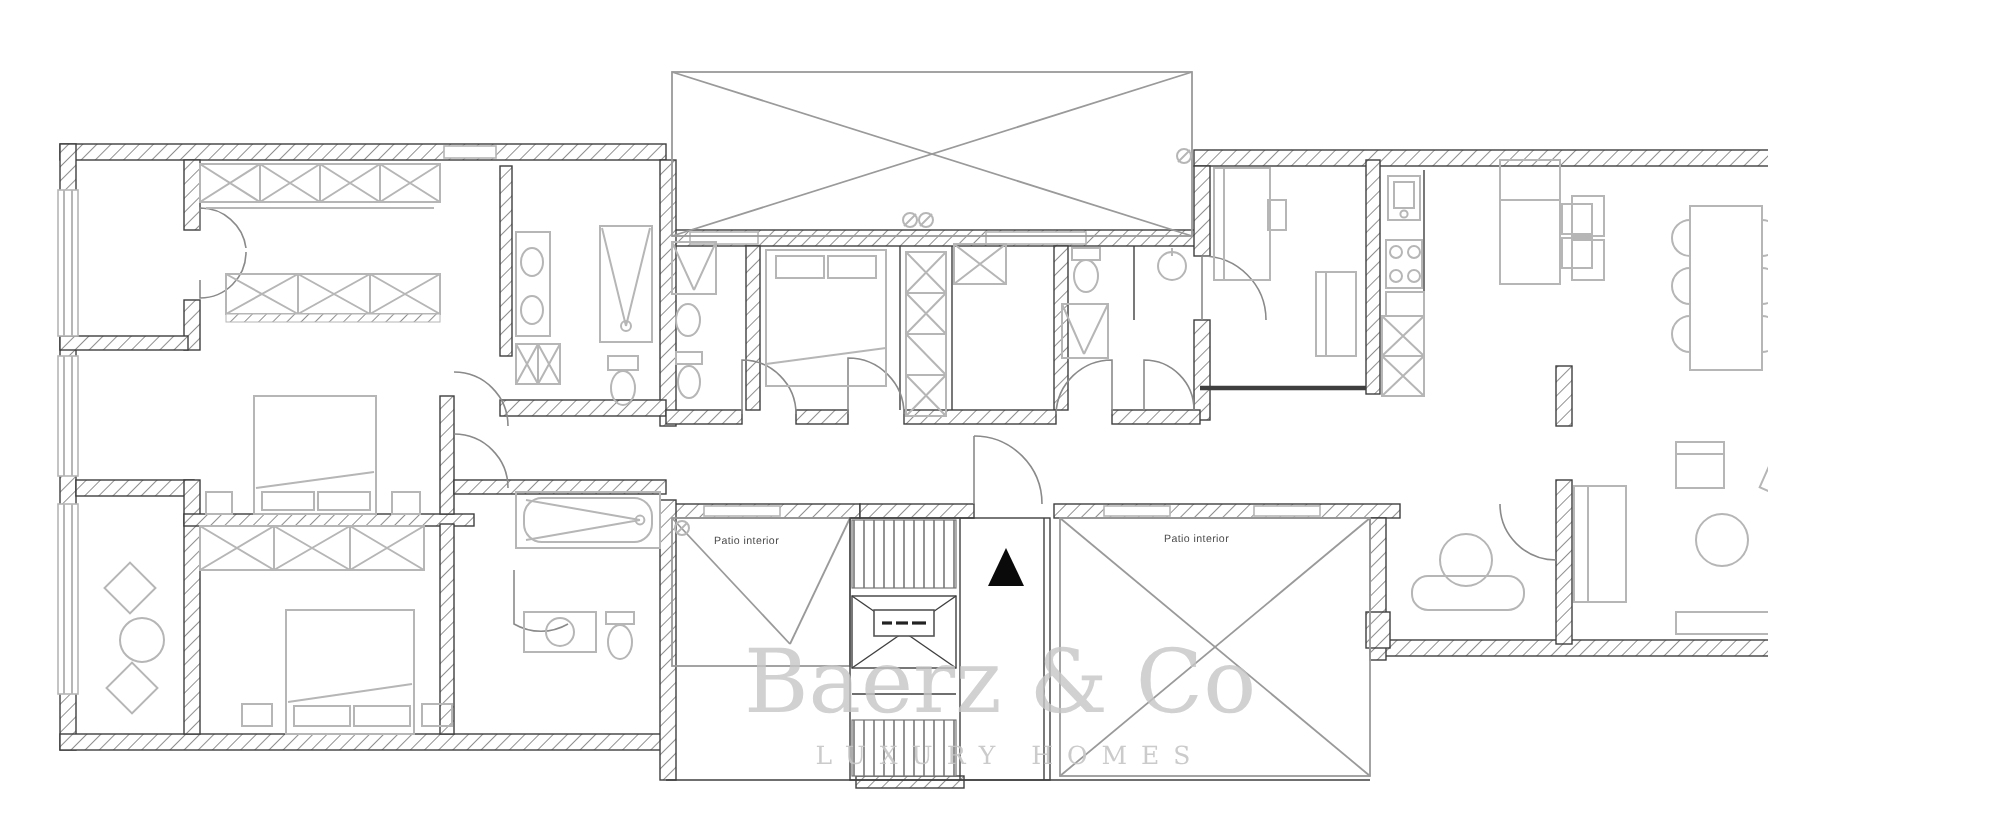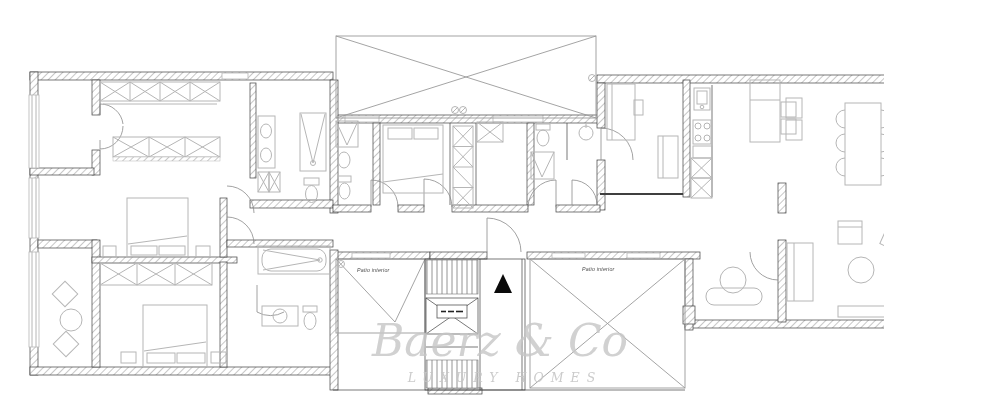--- a/index.html
+++ b/index.html
@@ -1,21 +1,21 @@
 <!DOCTYPE html>
 <html style="--bg: #ffffff; --wall: #3f3f3f; --hatch: #8f8f8f; --furn: #b6b6b6; --patio: #9a9a9a; --text: #4a4a4a; --wm: #c6c6c6; --marker: #0a0a0a;"><head>
 <meta charset="utf-8">
 <style>
   :root{
     --bg:#ffffff; --wall:#3f3f3f; --hatch:#8f8f8f; --furn:#b6b6b6;
     --patio:#9a9a9a; --text:#4a4a4a; --wm:#c6c6c6; --marker:#0a0a0a;
   }
   html,body{margin:0;padding:0;background:#fff;}
   .stage{position:relative;width:884px;height:407px;background:var(--bg);overflow:hidden;
-         font-family:"Liberation Sans",sans-serif;font-style:italic;}
+         font-family:"Liberation Sans",sans-serif;}
   svg{display:block}
   .wallseg{fill:url(#hatch);stroke:var(--wall);stroke-width:.7;}
   .thin{stroke:var(--wall);stroke-width:.7;fill:none;}
   .furn{stroke:var(--furn);stroke-width:1;fill:none;}
   .furnf{stroke:var(--furn);stroke-width:.8;fill:#fff;}
   .door{stroke:#8a8a8a;stroke-width:.8;fill:none;}
   .px{stroke:var(--patio);stroke-width:.9;fill:none;}
   .win{fill:#fff;stroke:var(--furn);stroke-width:.8;}
   .lbl{font-size:5.3px;fill:var(--text);letter-spacing:.2px;}
   .street{font-size:5.2px;fill:#555;letter-spacing:.6px;}

